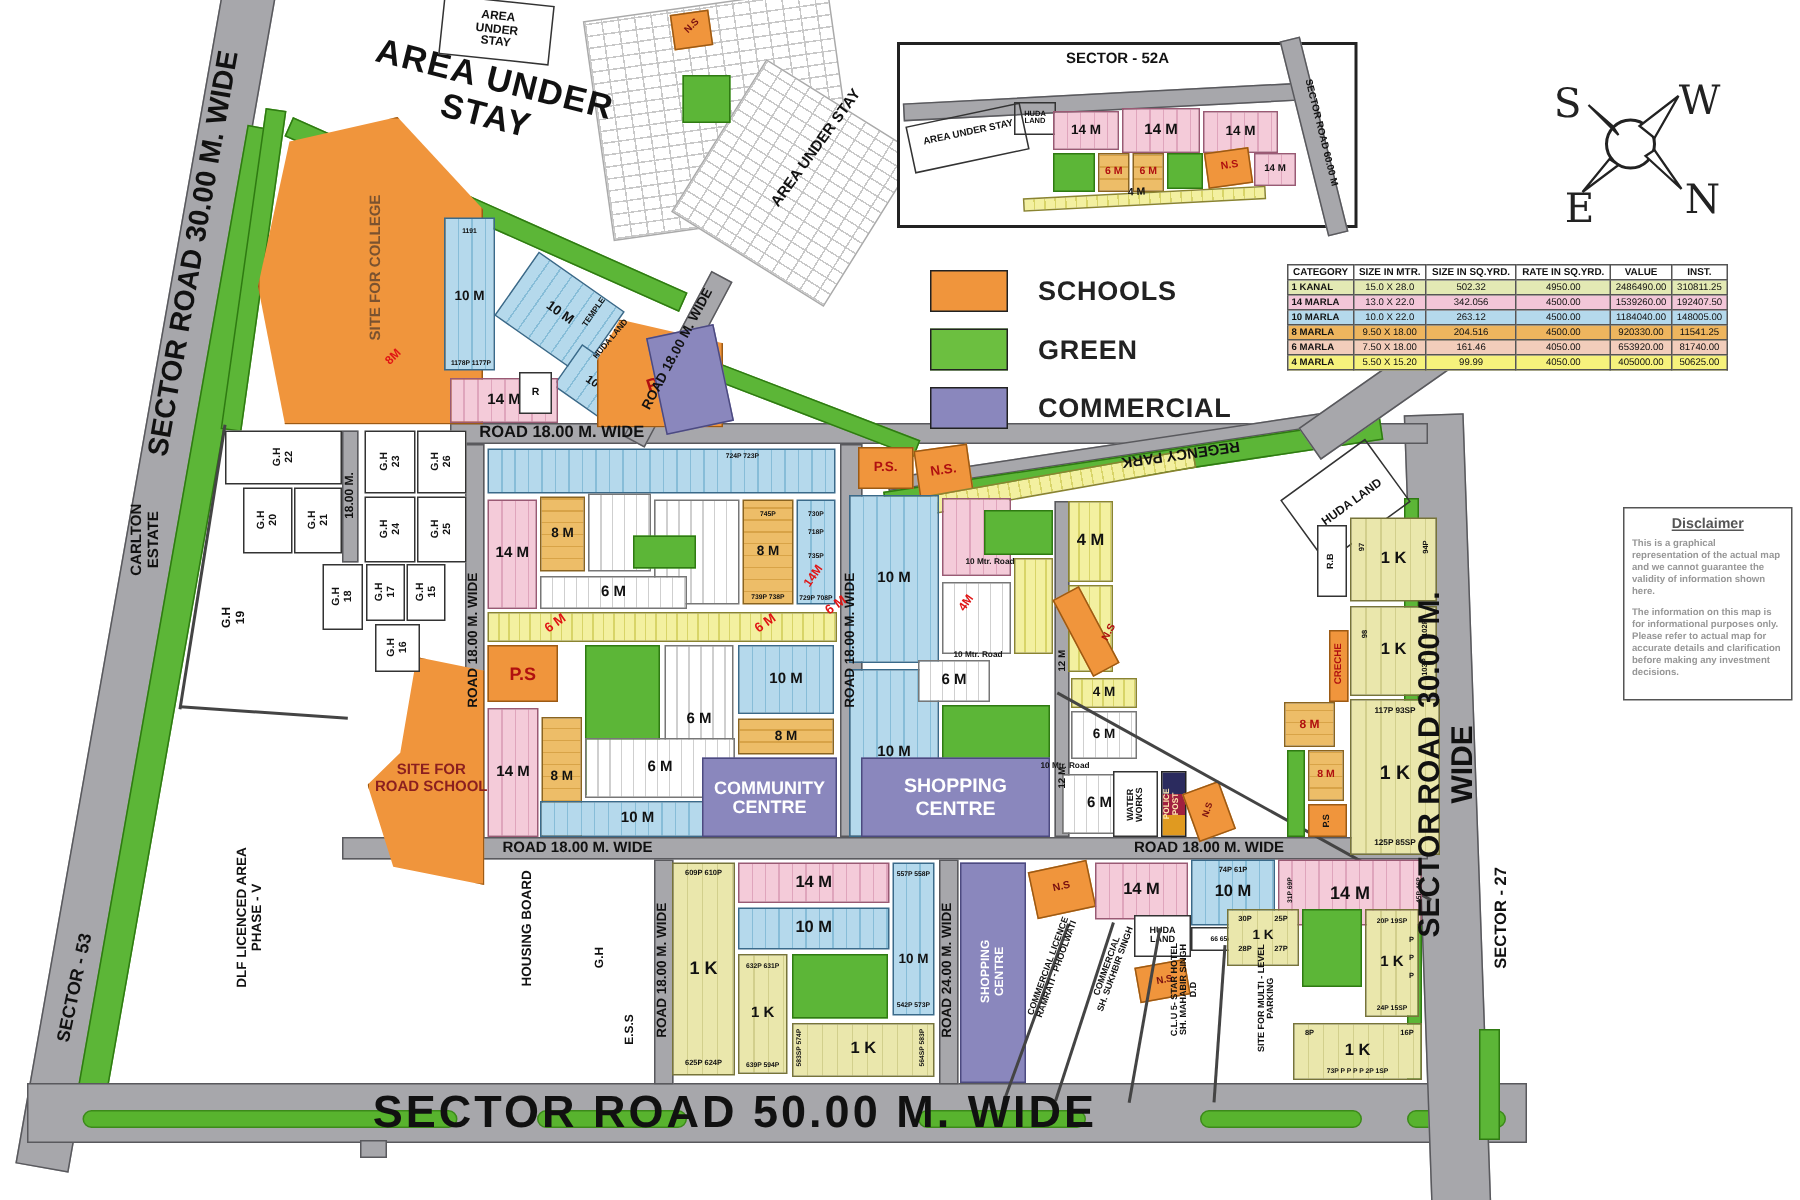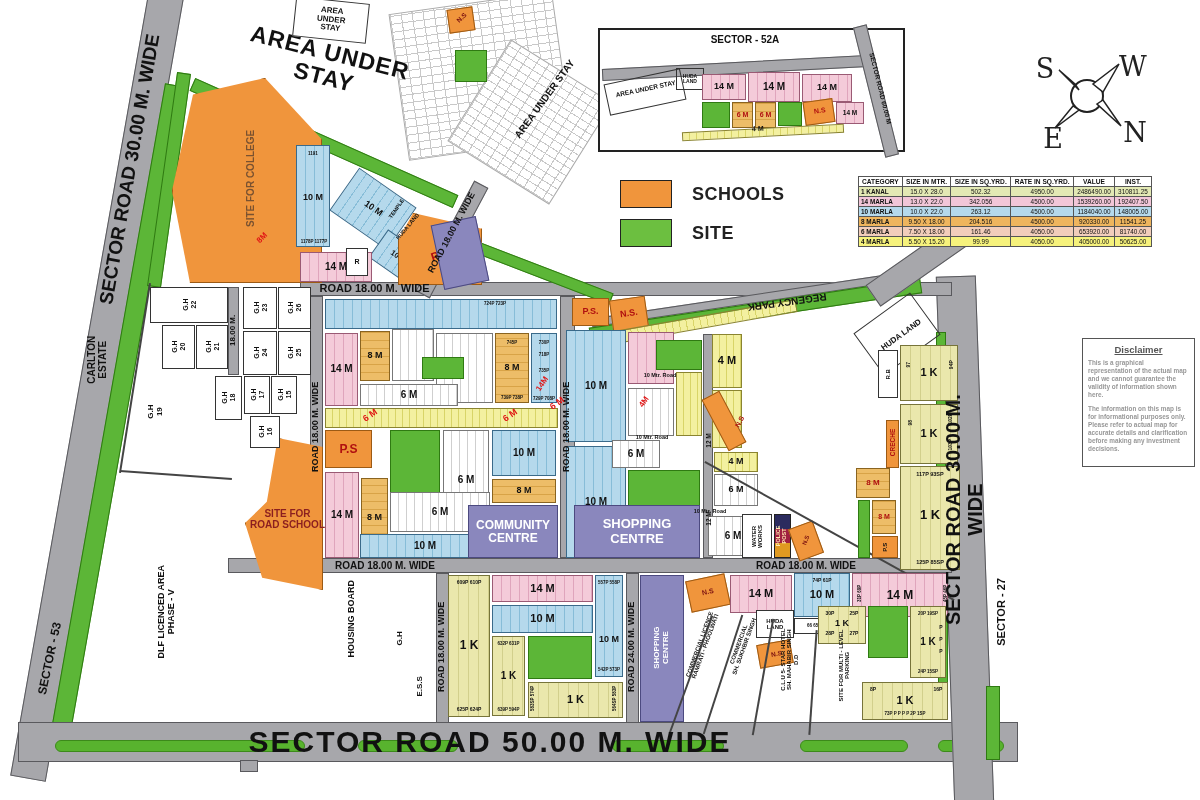--- a/index.html
+++ b/index.html
@@ -668,21 +668,25 @@
     </div>
 
   <div id="legend">
     <div id="legend-items">
         <div class="legend-row">
           <div class="legend-swatch" style="background: rgb(240, 149, 60);"></div>
           <span class="legend-label">SCHOOLS</span>
         </div>
         <div class="legend-row">
           <div class="legend-swatch" style="background: rgb(108, 191, 64);"></div>
-          <span class="legend-label">SITE</span>
+          <span class="legend-label">GREEN</span>
+        </div>
+        <div class="legend-row">
+          <div class="legend-swatch" style="background: rgb(138, 135, 189);"></div>
+          <span class="legend-label">COMMERCIAL</span>
         </div>
       </div>
   </div>
 
   <table id="rate-table">
     <thead>
         <tr id="rate-table-head">
           <th>CATEGORY</th>
           <th>SIZE IN MTR.</th>
           <th>SIZE IN SQ.YRD.</th>

